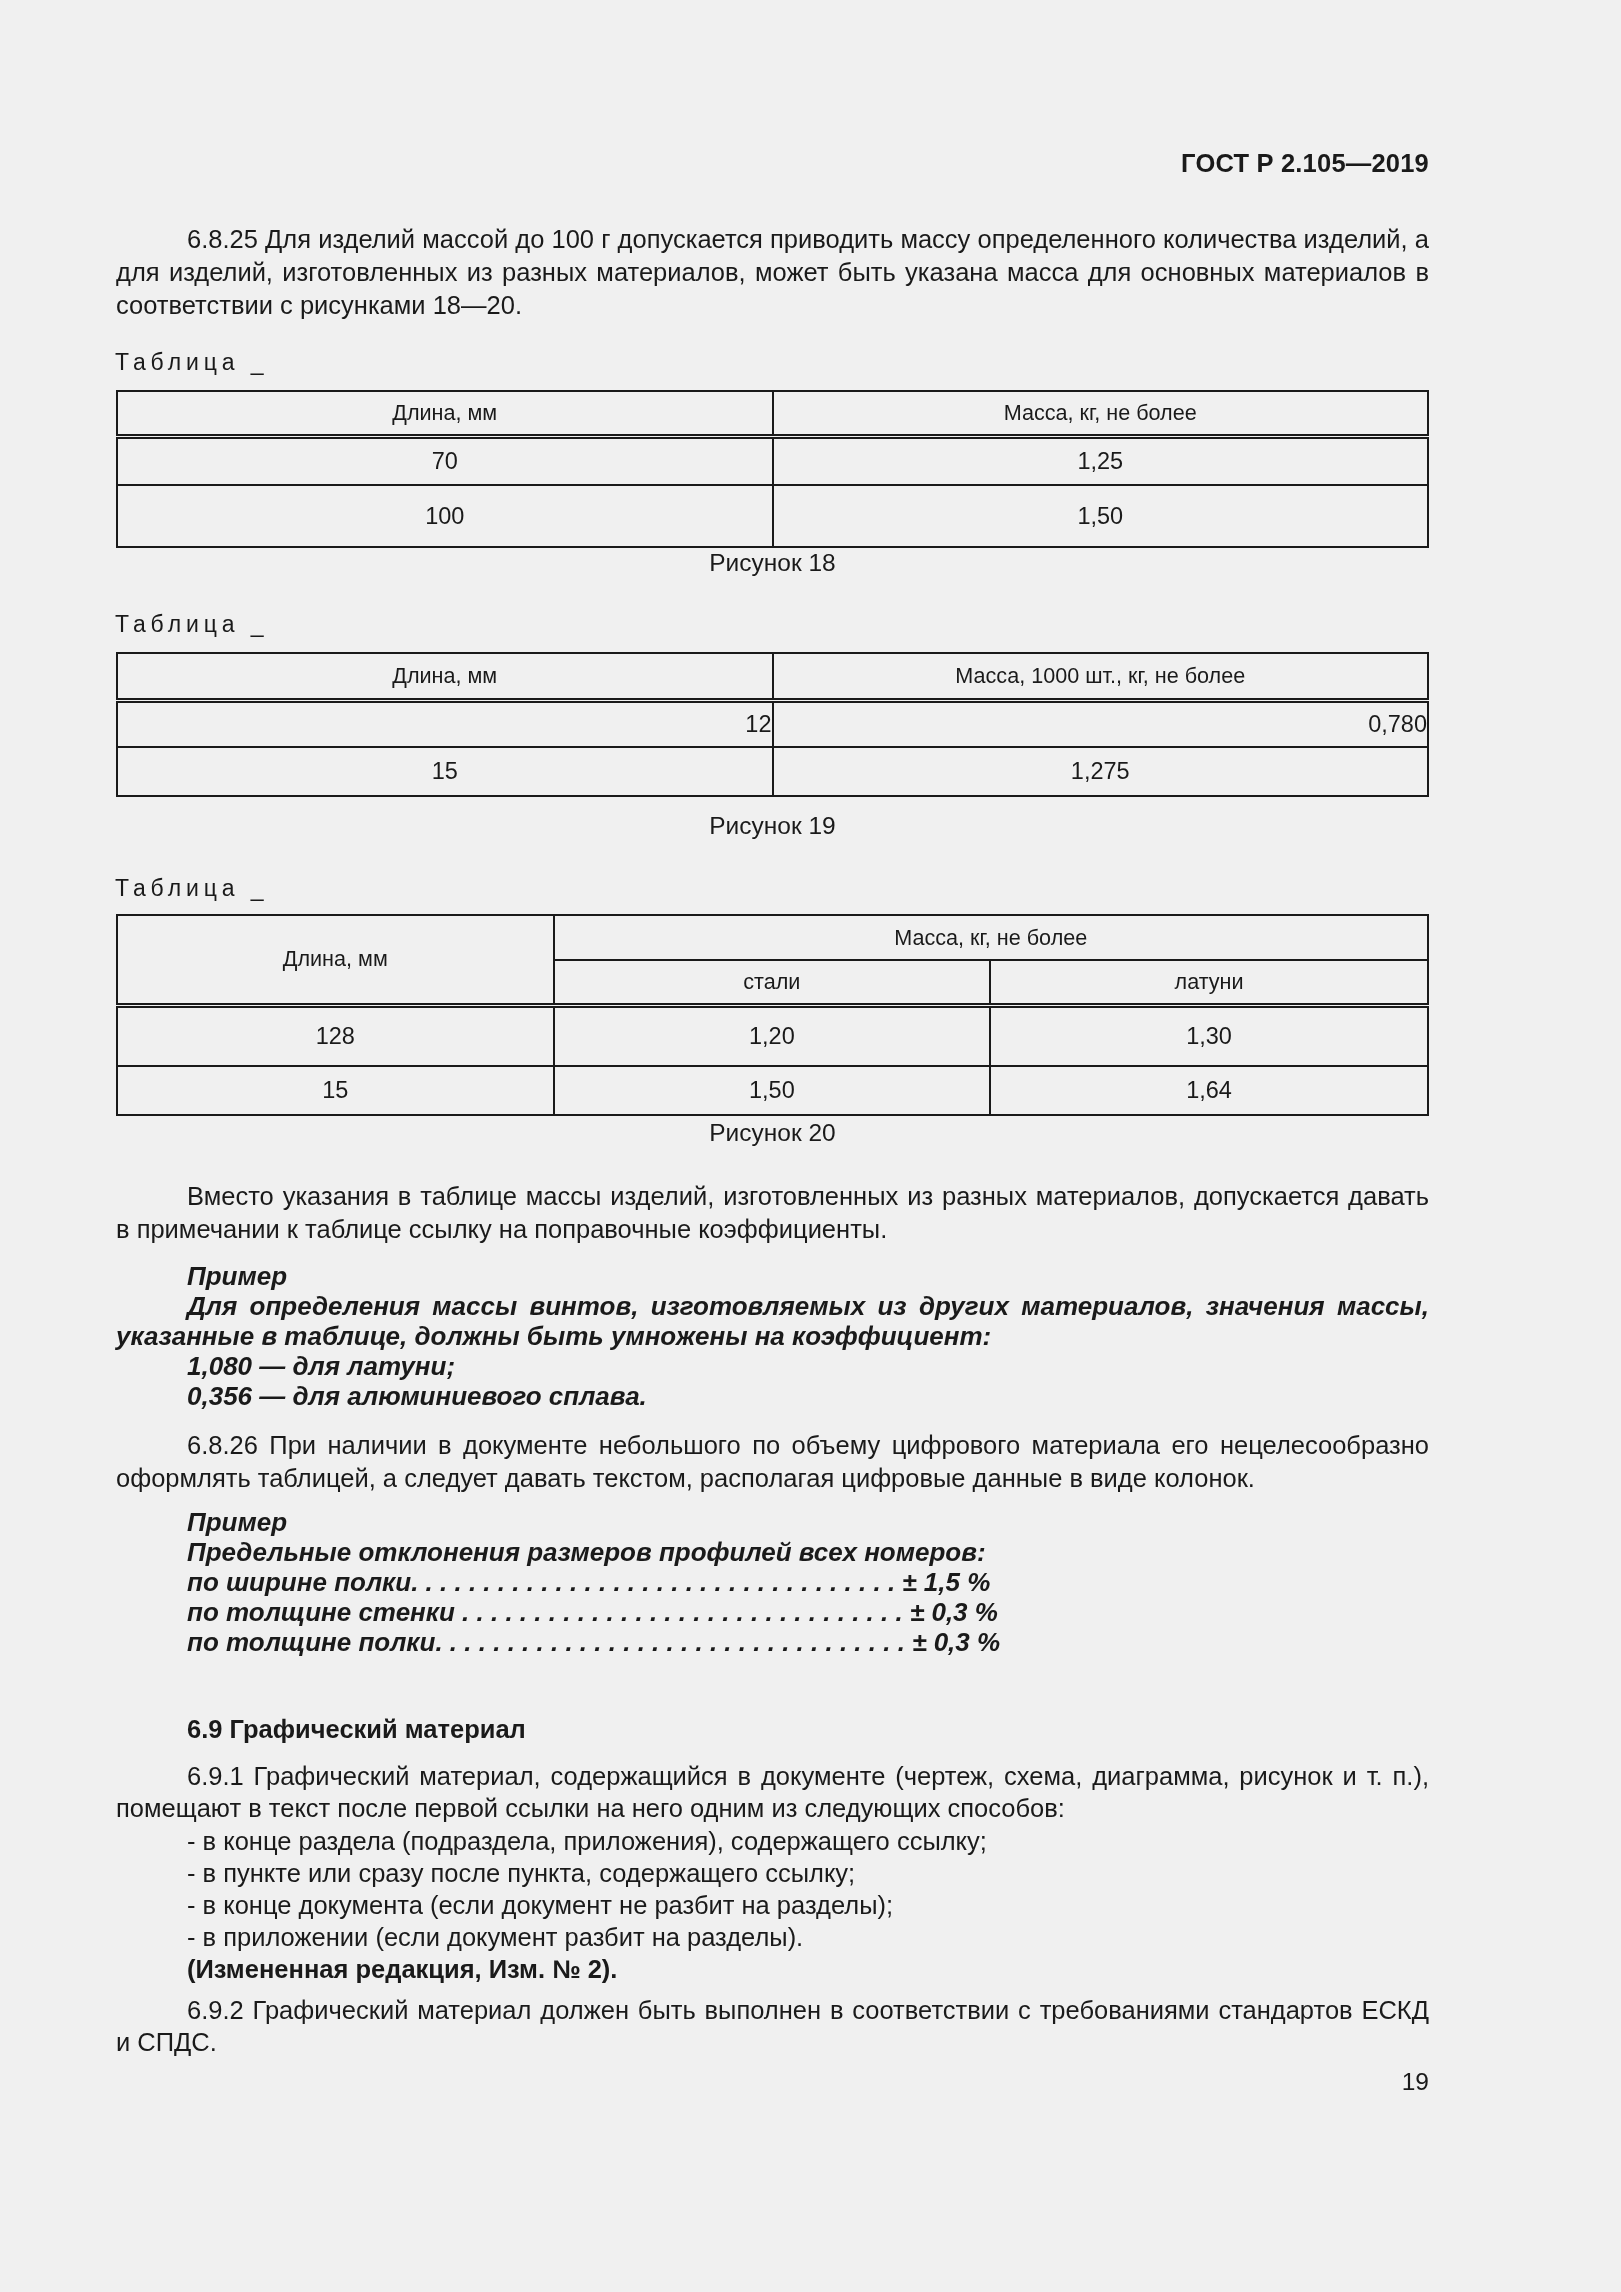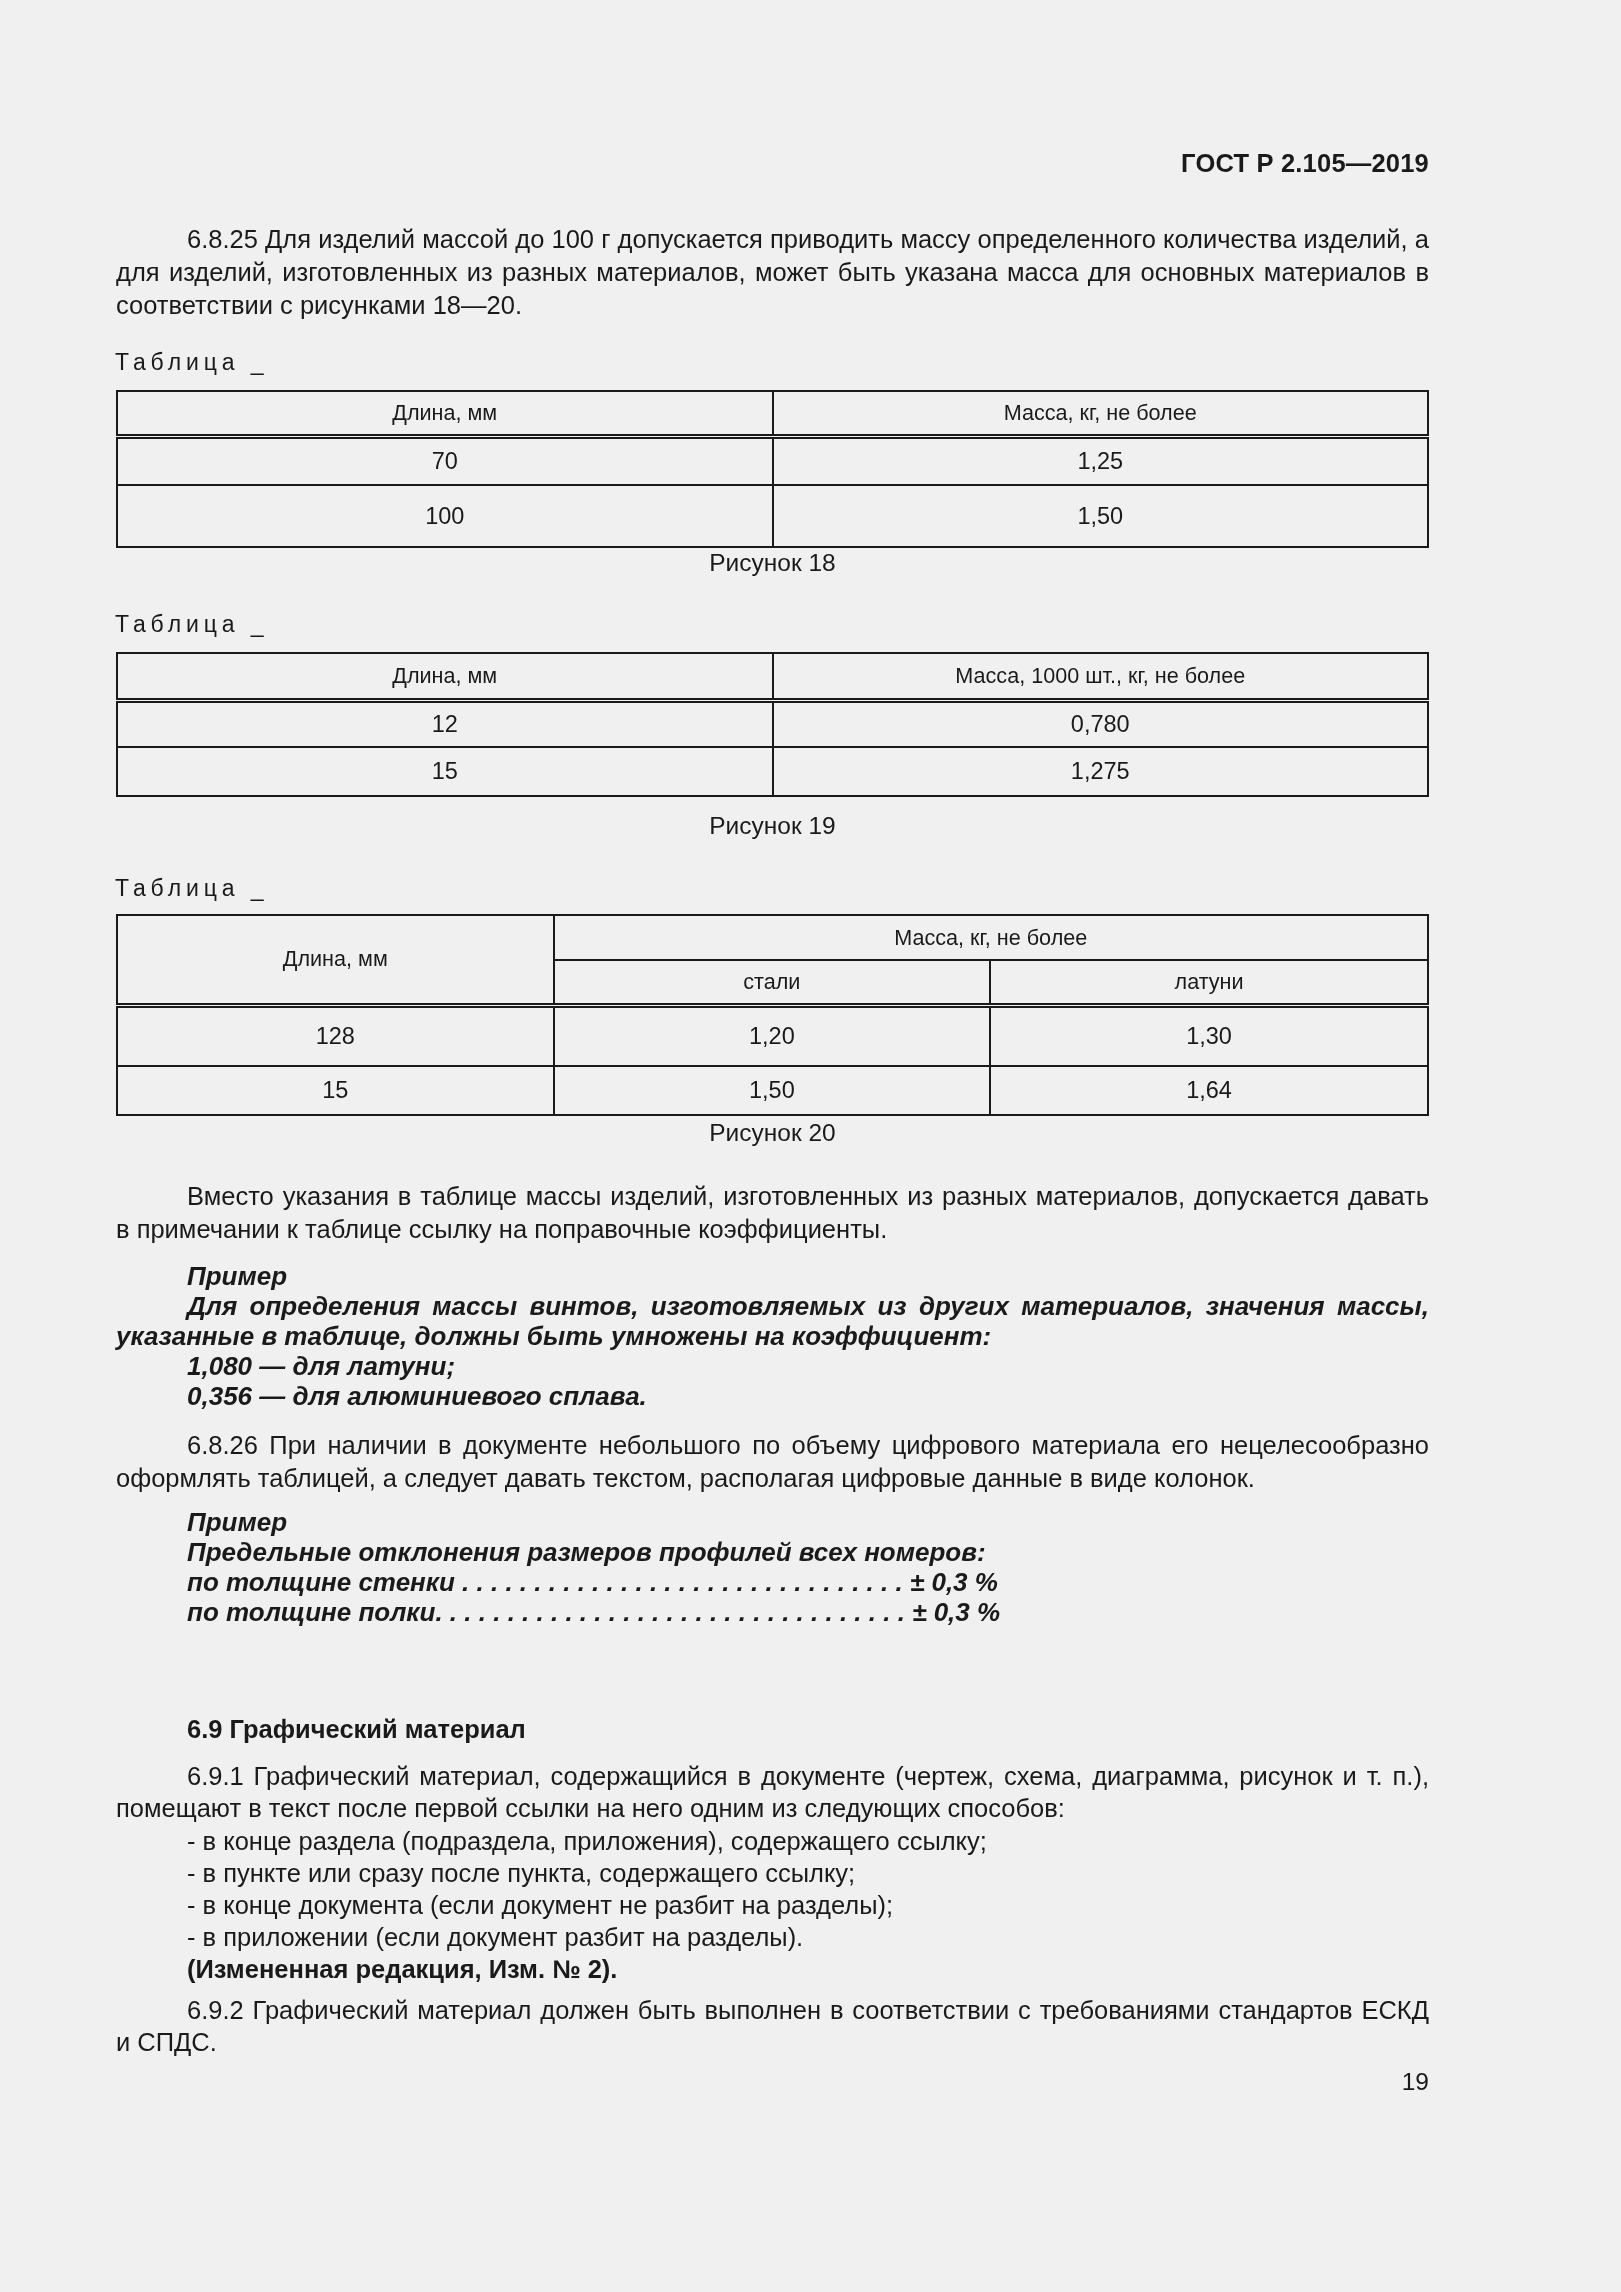--- a/index.html
+++ b/index.html
@@ -73,21 +73,21 @@
   </table>
 <div class="caption" style="top:549px;">Рисунок 18</div>
 
 <div class="spaced" style="top:611px;">Таблица _</div>
 <table class="t" style="top:652px;">
   <tbody>
       <tr class="hdr-last" style="height:47px;">
     <th style="width:50%;">Длина, мм</th>
     <th>Масса, 1000 шт., кг, не более</th>
   </tr>
-  <tr style="height:47px;">
+  <tr style="height:47px;text-align:right;">
     <td>12</td>
     <td>0,780</td>
   </tr>
   <tr style="height:49px;">
     <td>15</td>
     <td>1,275</td>
   </tr>
 </tbody>
   </table>
 <div class="caption" style="top:812px;">Рисунок 19</div>
@@ -124,20 +124,21 @@
   <div><span class="ind"></span><span>Для определения массы винтов, изготовляемых из других материалов, значения массы, указанные в таблице, должны быть умножены на коэффициент:</span></div>
   <div><span class="ind"></span><span>1,080 — для латуни;</span></div>
   <div><span class="ind"></span><span>0,356 — для алюминиевого сплава.</span></div>
 </div>
 
 <div class="p" style="top:1429px;"><span class="ind"></span><span>6.8.26 При наличии в документе небольшого по объему цифрового материала его нецелесообразно оформлять таблицей, а следует давать текстом, располагая цифровые данные в виде колонок.</span></div>
 
 <div class="ex" style="top:1507px; line-height:30px;">
   <div><span class="ind"></span><span>Пример</span></div>
   <div><span class="ind"></span><span>Предельные отклонения размеров профилей всех номеров:</span></div>
+  <span class="row-dots">по ширине полки. . . . . . . . . . . . . . . . . . . . . . . . . . . . . . . . . . ± 1,5 %</span>
   <span class="row-dots">по толщине стенки . . . . . . . . . . . . . . . . . . . . . . . . . . . . . . . ± 0,3 %</span>
   <span class="row-dots">по толщине полки. . . . . . . . . . . . . . . . . . . . . . . . . . . . . . . . . ± 0,3 %</span>
 </div>
 
 <div class="p bold" style="top:1713px;"><span class="ind"></span><span>6.9 Графический материал</span></div>
 
 <div class="p" style="top:1760px; line-height:32px;"><span class="ind"></span><span>6.9.1 Графический материал, содержащийся в документе (чертеж, схема, диаграмма, рисунок и т. п.), помещают в текст после первой ссылки на него одним из следующих способов:</span></div>
 
 <div class="p" style="top:1825px; line-height:32px; text-align:left;">
   <div><span class="ind"></span><span>- в конце раздела (подраздела, приложения), содержащего ссылку;</span></div>

